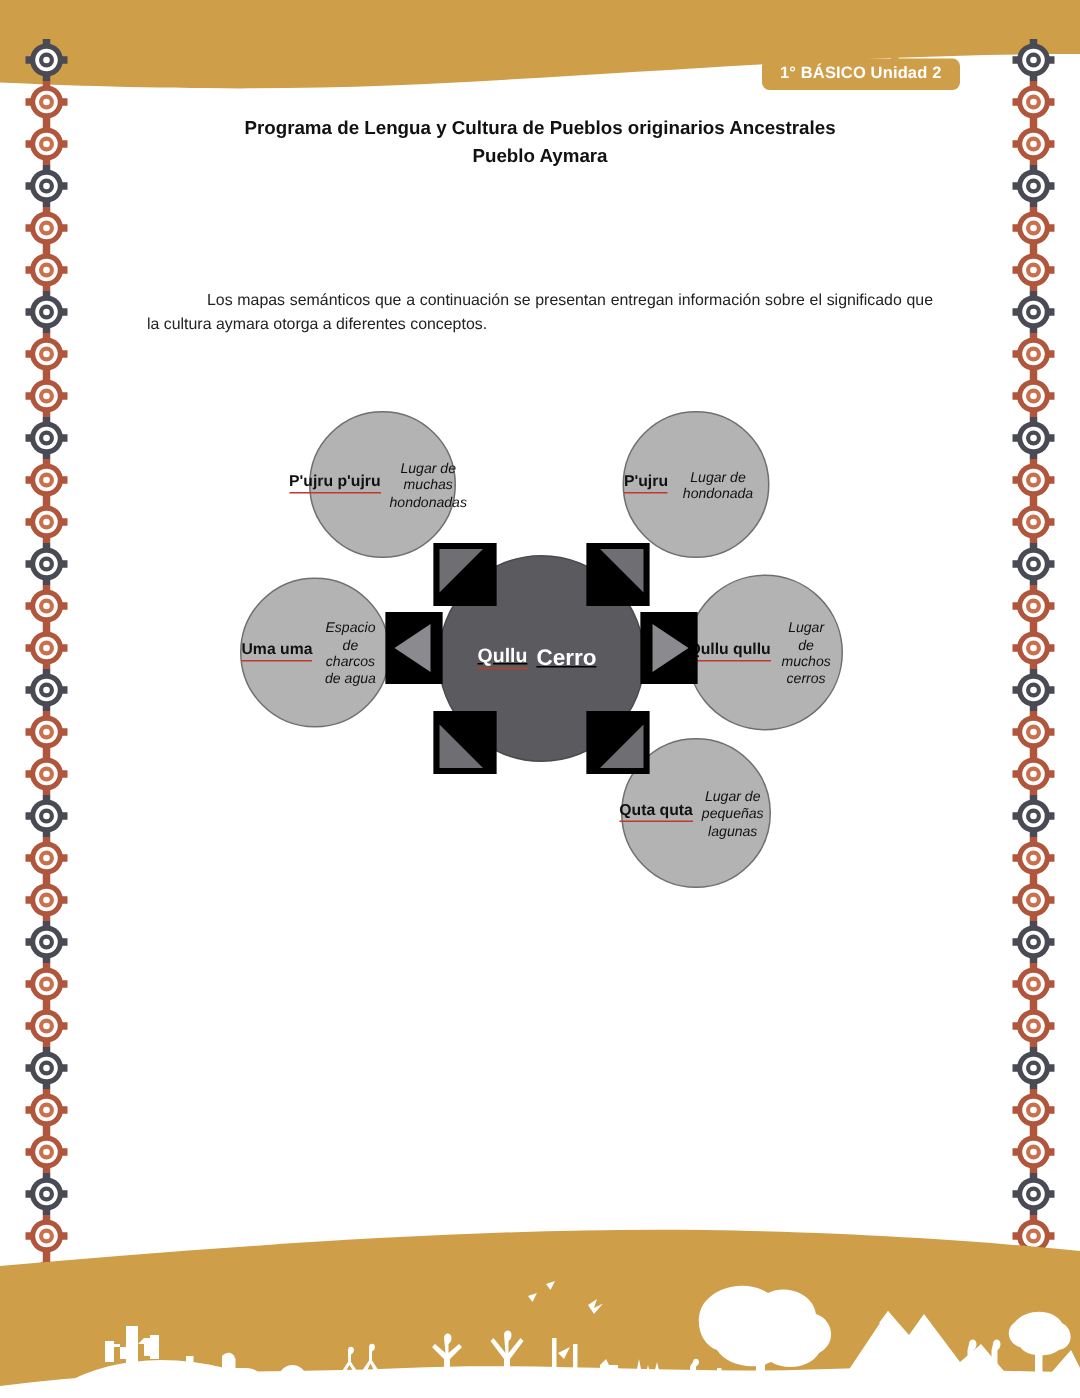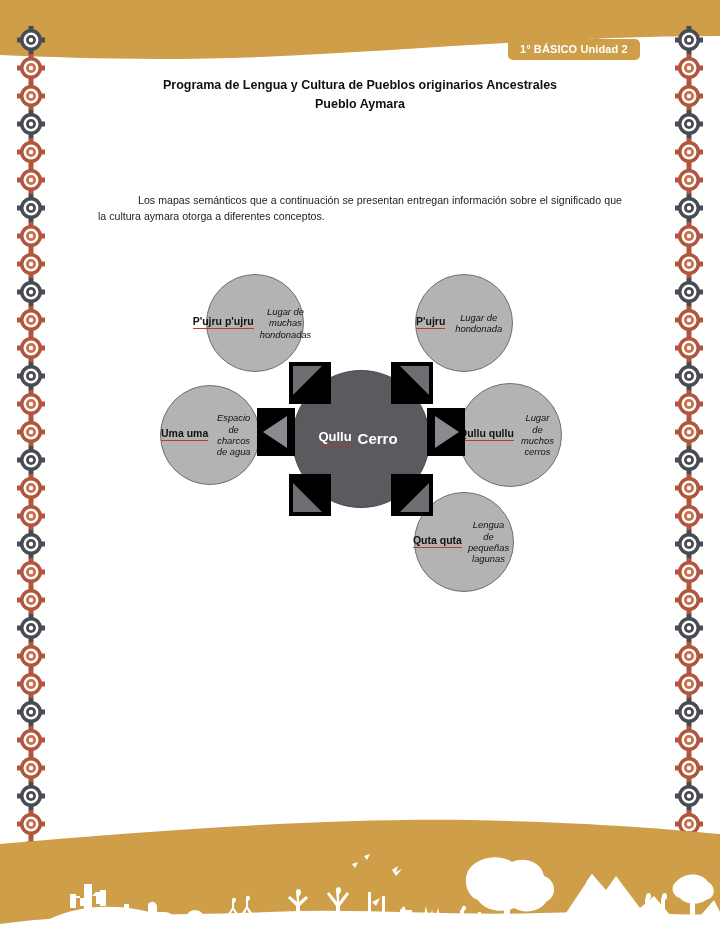--- a/index.html
+++ b/index.html
@@ -113,20 +113,21 @@
     text-align: center;
   }
   .node.satellite {
     background: #B3B3B3;
     border: 1px solid #6f6f6f;
   }
   .node.center {
     background: #5A5A5F;
     border: 1px solid #4a4a4f;
     z-index: 3;
+    text-decoration: underline;
   }
   .node .term {
     font-size: 10.5px;
     font-weight: bold;
     color: #111111;
     border-bottom: 1.4px solid #c0392b;
     line-height: 1.25;
     padding-bottom: 0px;
     margin-bottom: 2px;
     white-space: nowrap;
@@ -291,21 +292,21 @@
     </div>
 
     <div class="node satellite" style="left:318px; top:125px; width:104px; height:104px;">
       <div class="term">Qullu qullu</div>
       <div class="gloss">Lugar de muchos cerros</div>
     </div>
 
 
     <div class="node satellite" style="left:274px; top:234px; width:100px; height:100px;">
       <div class="term">Quta quta</div>
-      <div class="gloss">Lengua de pequeñas lagunas</div>
+      <div class="gloss">Lugar de pequeñas lagunas</div>
     </div>
 
     <div class="node center" style="left:152px; top:112px; width:138px; height:138px;">
       <div class="term">Qullu</div>
       <div class="gloss">Cerro</div>
     </div>
 
     <div class="arrow" style="left:149px; top:104px; width:42px; height:42px;">
       <svg width="42" height="42" viewBox="0 0 42 42">
         <rect width="42" height="42" fill="#000000"></rect>

